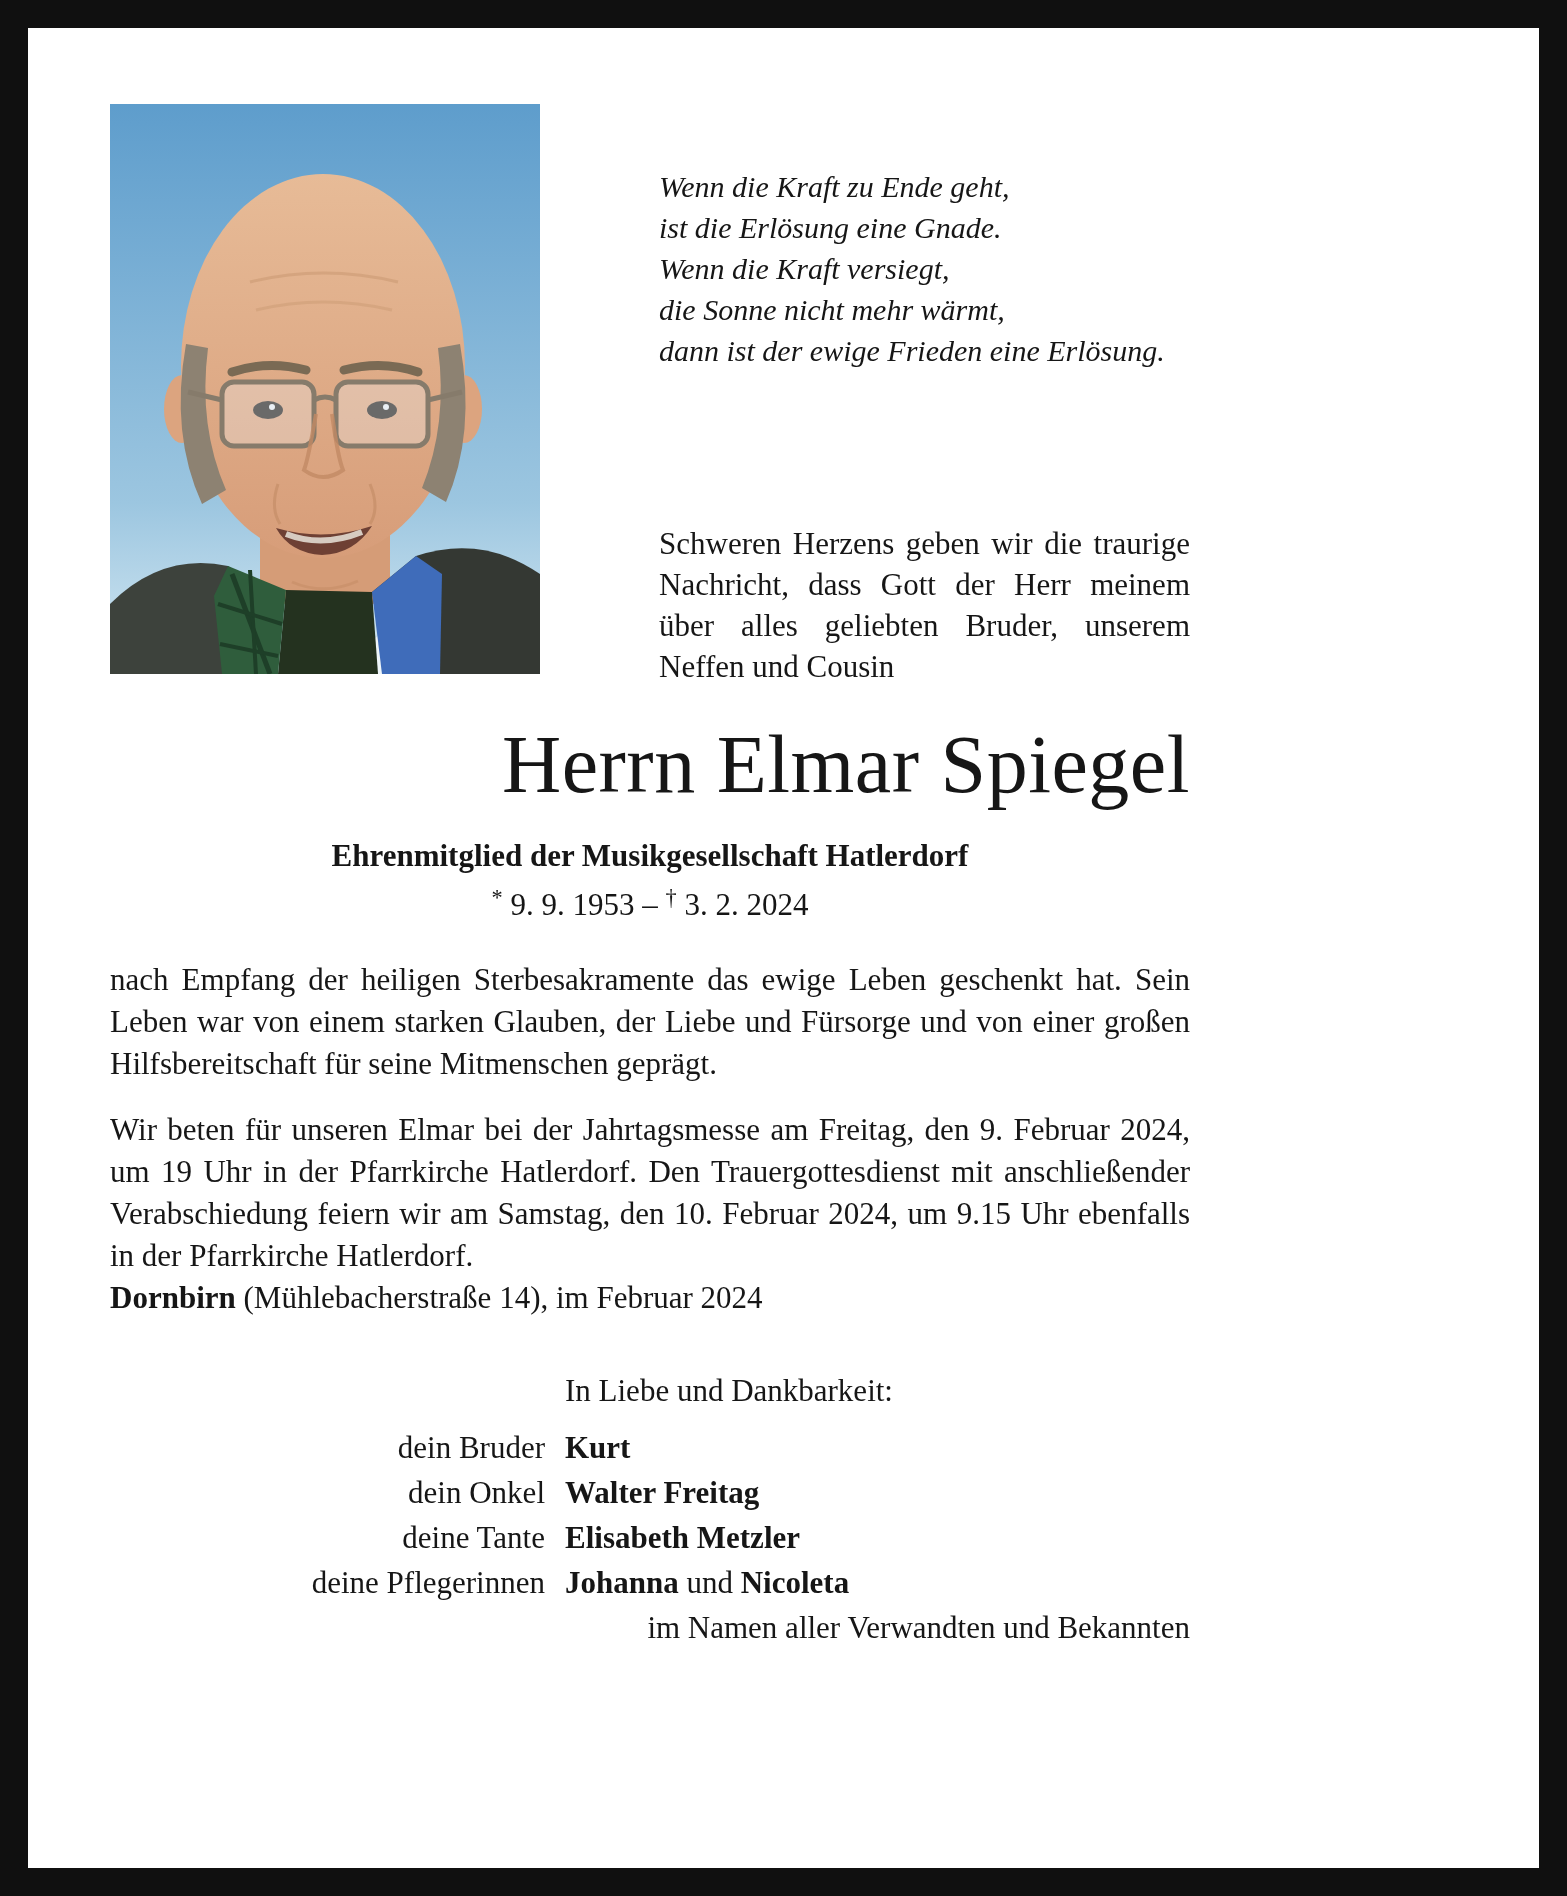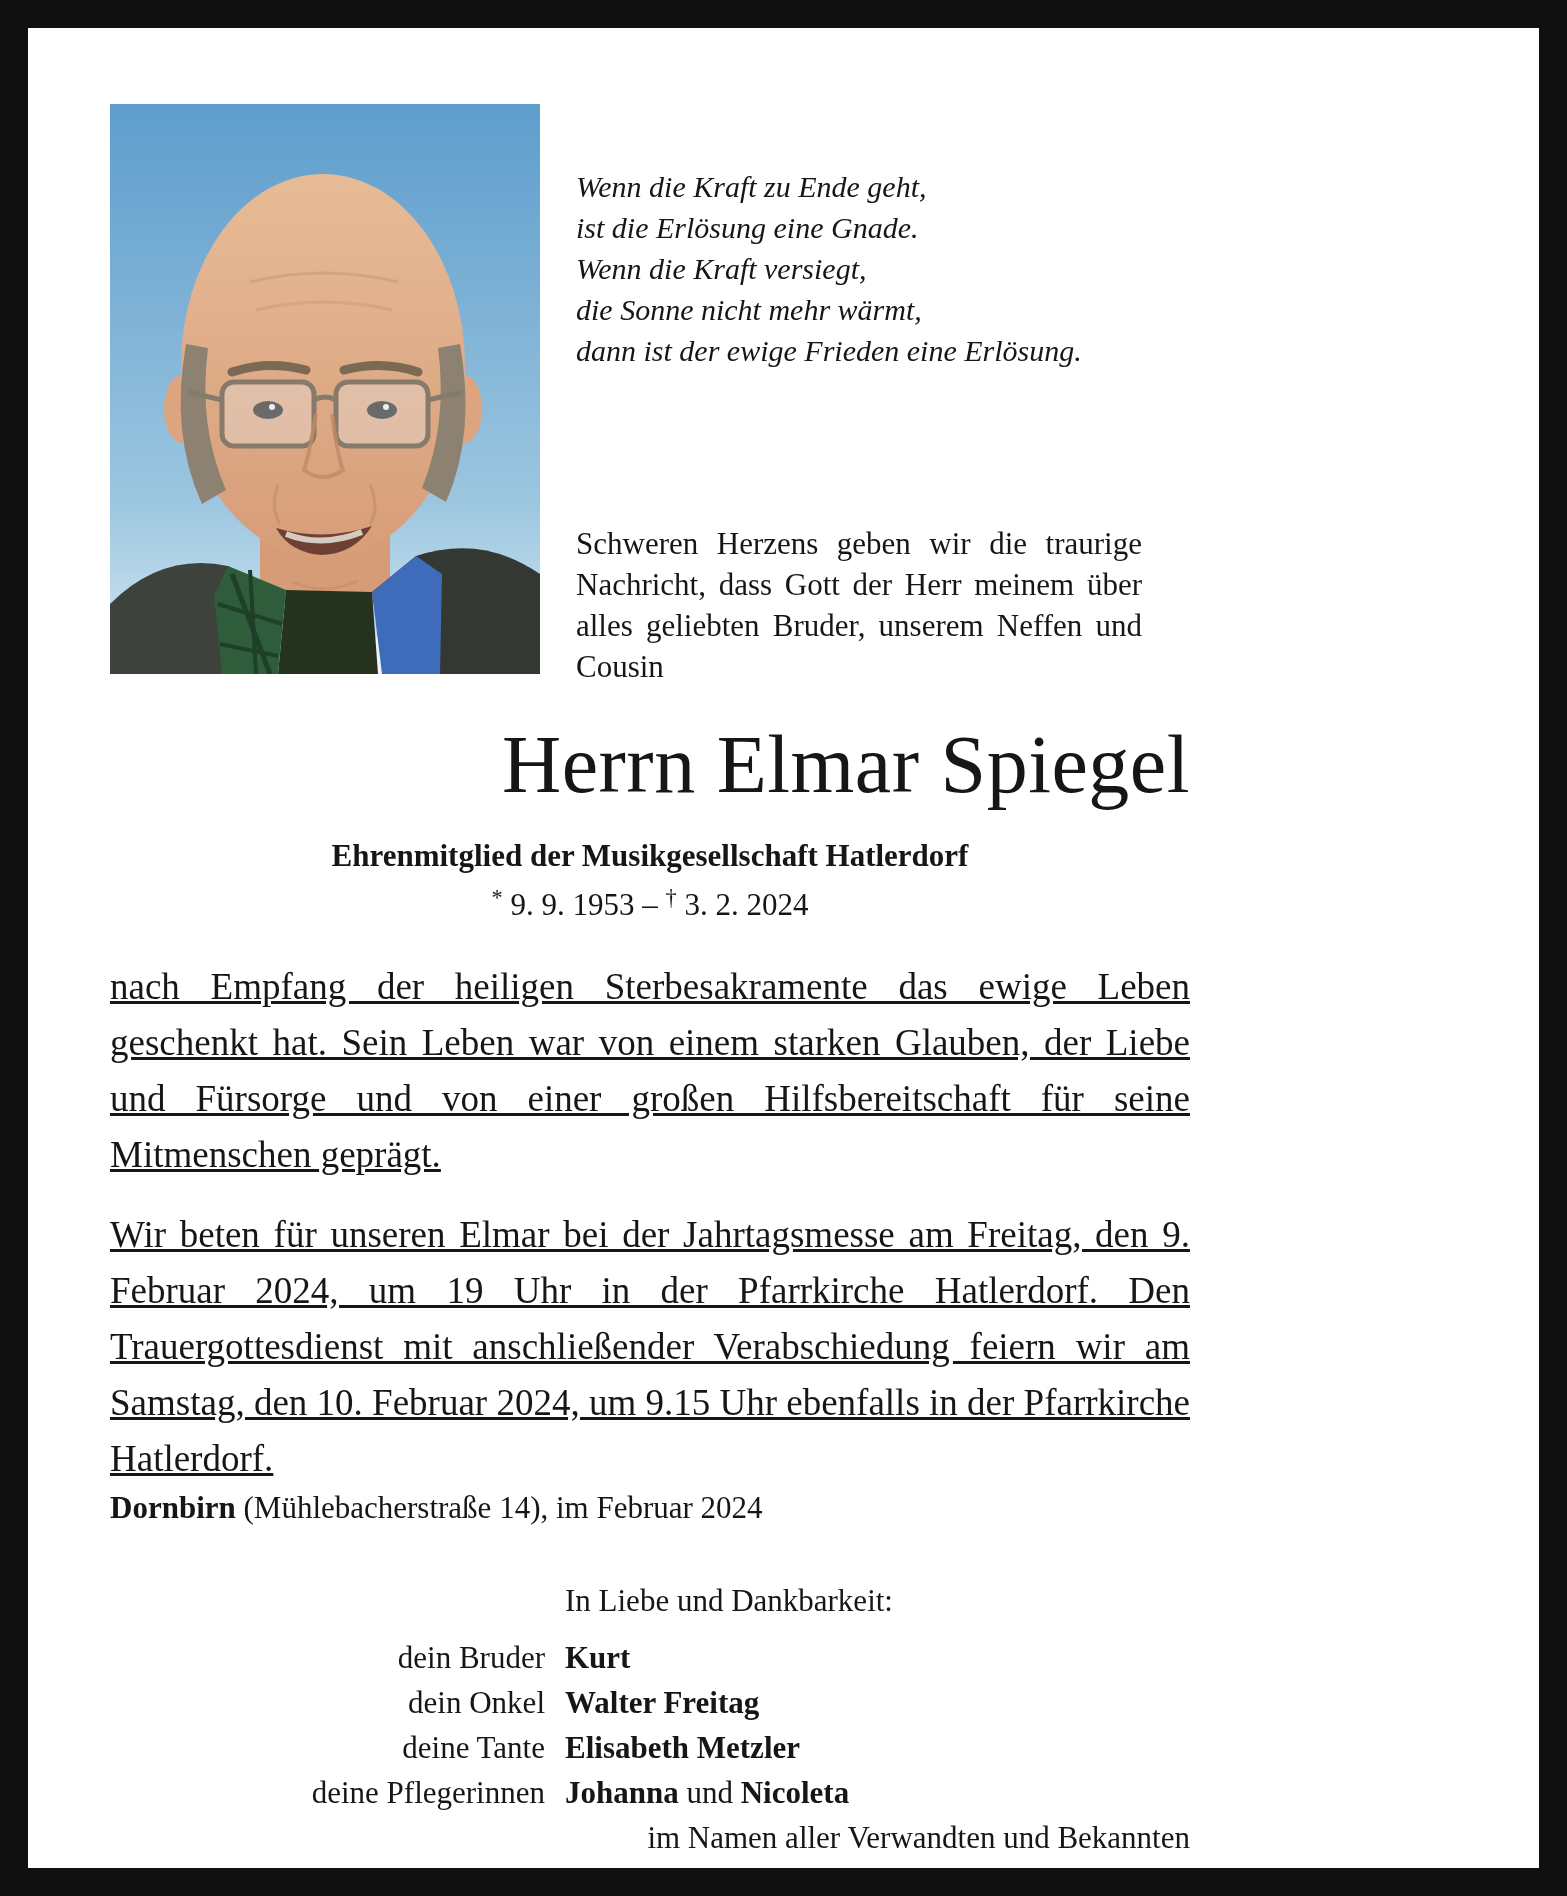--- a/index.html
+++ b/index.html
@@ -11,36 +11,36 @@
     font-family:"Liberation Serif","DejaVu Serif",serif;
     color:#161616;
     position:relative;
     overflow:hidden;
   }
   .content { margin:76px 0 0 82px; width:1080px; }
 
   .top { display:flex; }
   .photo { width:430px; height:570px; flex:0 0 430px; overflow:hidden; }
   .photo svg { display:block; }
-  .right-col { margin-left:36px; width:566px; }
+  .right-col { margin-left:119px; width:566px; }
 
   .poem { margin-top:62px; font-style:italic; font-size:30px; line-height:41px; }
   .poem-line { white-space:nowrap; }
 
   .intro { margin-top:152px; font-size:31px; line-height:41px; text-align:justify; }
 
   h1.name {
     margin:34px 0 0; text-align:right;
     font-size:82px; font-weight:400; line-height:88px; letter-spacing:0.5px;
   }
   .honor { margin-top:26px; text-align:center; font-weight:700; font-size:31px; line-height:41px; }
   .dates { margin-top:2px; text-align:center; font-weight:400; font-size:31px; line-height:40px; }
   .dates .sym { font-size:0.72em; vertical-align:0.45em; }
 
-  p.body { margin:34px 0 0; font-size:37px; line-height:56px; text-align:justify;text-decoration:underline; }
+  p.body { margin:34px 0 0; font-size:31px; line-height:42px; text-align:justify; }
   p.body + p.body { margin-top:24px; }
 
   .place { font-size:31px; line-height:42px; }
   .place .bold { font-weight:700; }
 
   .gratitude { margin-top:50px; margin-left:455px; font-size:31px; line-height:44px; }
 
   .mourners {
     margin-top:12px;
     display:grid; grid-template-columns:435px 1fr; column-gap:20px;

